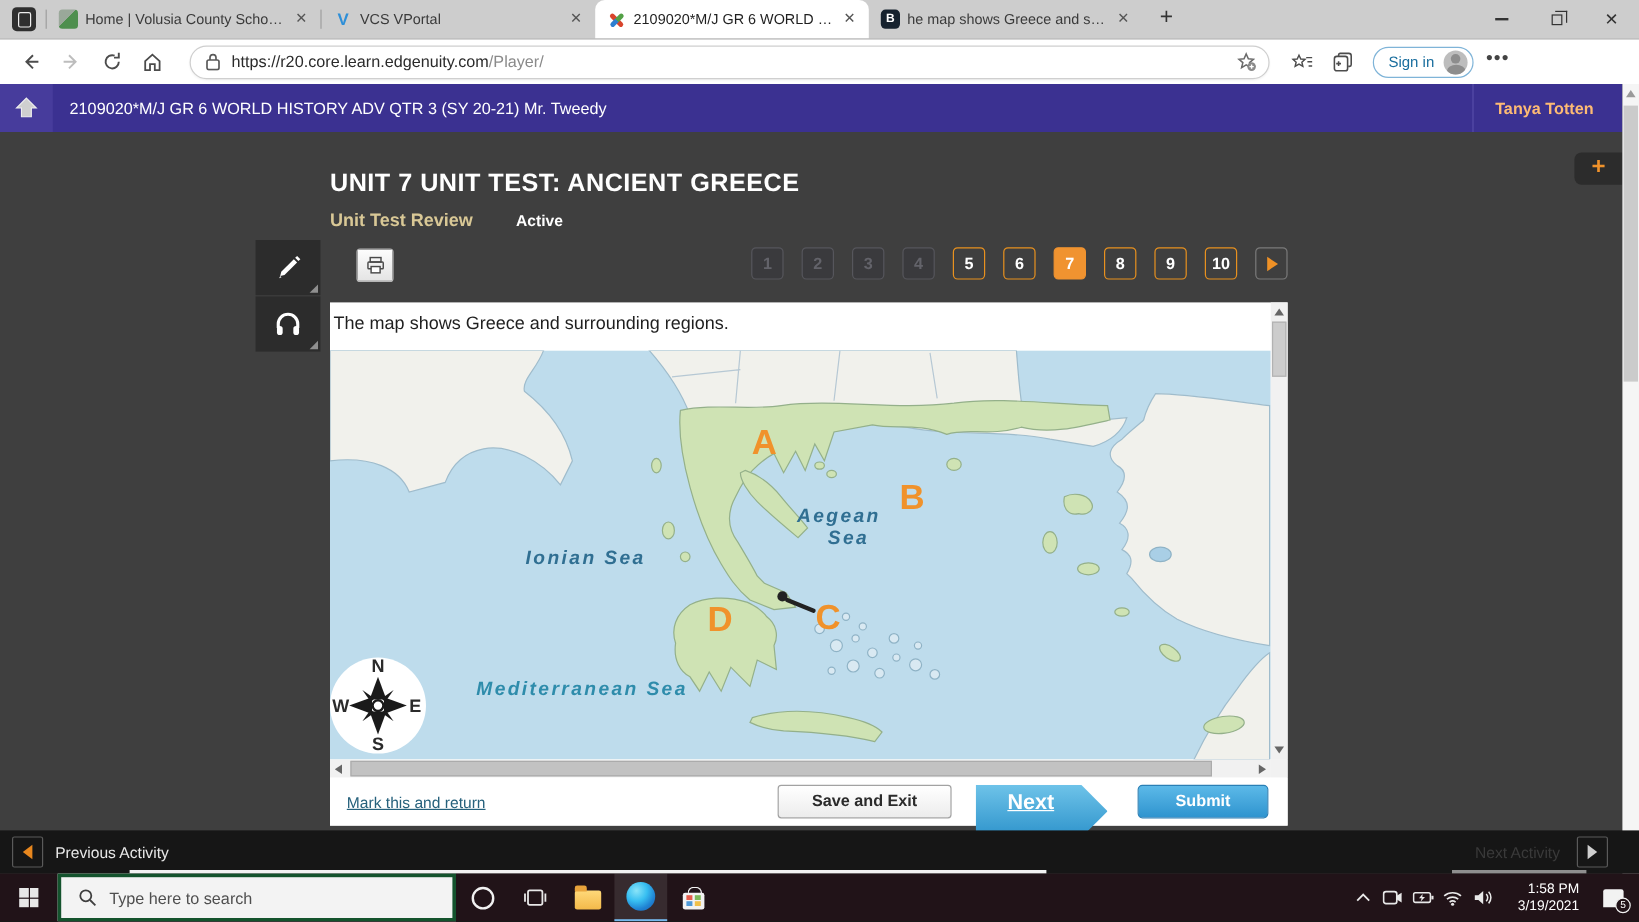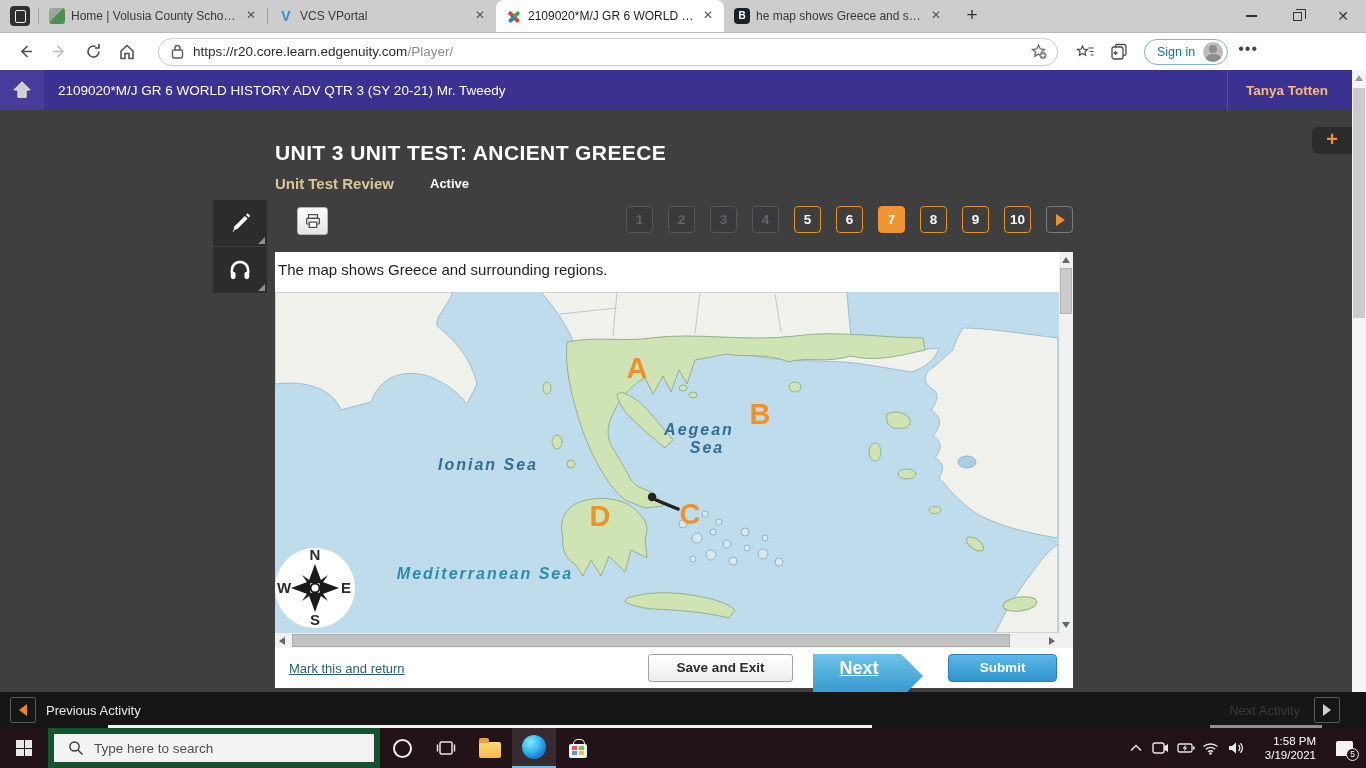--- a/index.html
+++ b/index.html
@@ -112,21 +112,21 @@
   .act-prev-lbl { position:absolute; left:46px; top:11px; color:#e8e8e8; font-size:13px; }
   .act-next-lbl { position:absolute; right:66px; top:11px; color:#3a3a3a; font-size:13px; }
   .progress-white { position:absolute; left:108px; bottom:0; width:764px; height:3px; background:#f2f2f2; }
   .progress-gray { position:absolute; left:1210px; bottom:0; width:112px; height:3px; background:#8f8f8f; }
 
   
   .taskbar { position:absolute; left:0; top:728px; width:1366px; height:40px; background:#211318; display:flex; align-items:center; }
   .start { width:48px; height:40px; display:flex; align-items:center; justify-content:center; }
   .winlogo { width:16px; height:16px; display:grid; grid-template-columns:7.5px 7.5px; grid-template-rows:7.5px 7.5px; gap:1px; }
   .winlogo span { background:#e8e8e8; }
-  .tb-search { width:332px; height:40px; background:#f3f3f3; border:6px solid #14532d; display:flex; align-items:center; }
+  .tb-search { width:332px; height:40px; background:#f3f3f3; border:3px solid #14532d; display:flex; align-items:center; }
   .tb-search-input { border:none; outline:none; background:transparent; font-size:13.5px; color:#333; width:270px; font-family:"Liberation Sans",sans-serif; }
   .tb-search-input::placeholder { color:#4f4f4f; }
   .tb-icon { width:44px; height:40px; display:flex; align-items:center; justify-content:center; }
   .cortana { width:19px; height:19px; border:2px solid #f0f0f0; border-radius:50%; }
   .edge-active { background:rgba(255,255,255,.10); border-bottom:2px solid #76b9ed; }
   .edge-ball { width:24px; height:24px; border-radius:50%; background:radial-gradient(circle at 35% 30%, #8ae4f8 0%, #38bff1 38%, #1f82d2 68%, #1a5fae 100%); }
   .folder { position:relative; width:22px; height:16px; background:linear-gradient(#ffd97a,#f3b94a); border-radius:2px; margin-top:4px; }
   .folder::before { content:""; position:absolute; left:0; top:-4px; width:10px; height:5px; background:#e8a33b; border-radius:2px 2px 0 0; }
   .store-bag { position:relative; width:18px; height:14px; background:#f2f2f2; border-radius:2px; margin-top:5px; display:grid; grid-template-columns:5px 5px; grid-template-rows:4px 4px; gap:1.5px; align-content:center; justify-content:center; }
   .store-bag::before { content:""; position:absolute; left:4px; top:-5px; width:10px; height:6px; border:1.8px solid #f2f2f2; border-bottom:none; border-radius:5px 5px 0 0; }
@@ -247,21 +247,21 @@
         </svg>
     </div>
     <div class="course-title">2109020*M/J GR 6 WORLD HISTORY ADV QTR 3 (SY 20-21) Mr. Tweedy</div>
     <div class="user-box">
       <span class="user-name">Tanya Totten</span>
     </div>
   </div>
 
   <div class="content">
     <div class="add-tab">+</div>
-    <div class="test-title">UNIT 3 UNIT TEST: ANCIENT GREECE</div>
+    <div class="test-title">UNIT 7 UNIT TEST: ANCIENT GREECE</div>
     <div class="review-lbl">Unit Test Review</div>
     <div class="active-lbl">Active</div>
 
     <div class="tools">
       <div class="tool-btn">
         <svg width="26" height="26" viewBox="0 0 24 24">
             <path d="M6 18.5 L6.8 15.2 L16.5 5.5 L19 8 L9.3 17.7 Z" fill="#fff"></path>
             <path d="M17.5 4.5 L19 3 L21.5 5.5 L20 7 Z" fill="#fff"></path>
             <path d="M6 18.5 L5.2 20.2 L7 19.4 Z" fill="#fff"></path>
           </svg>

